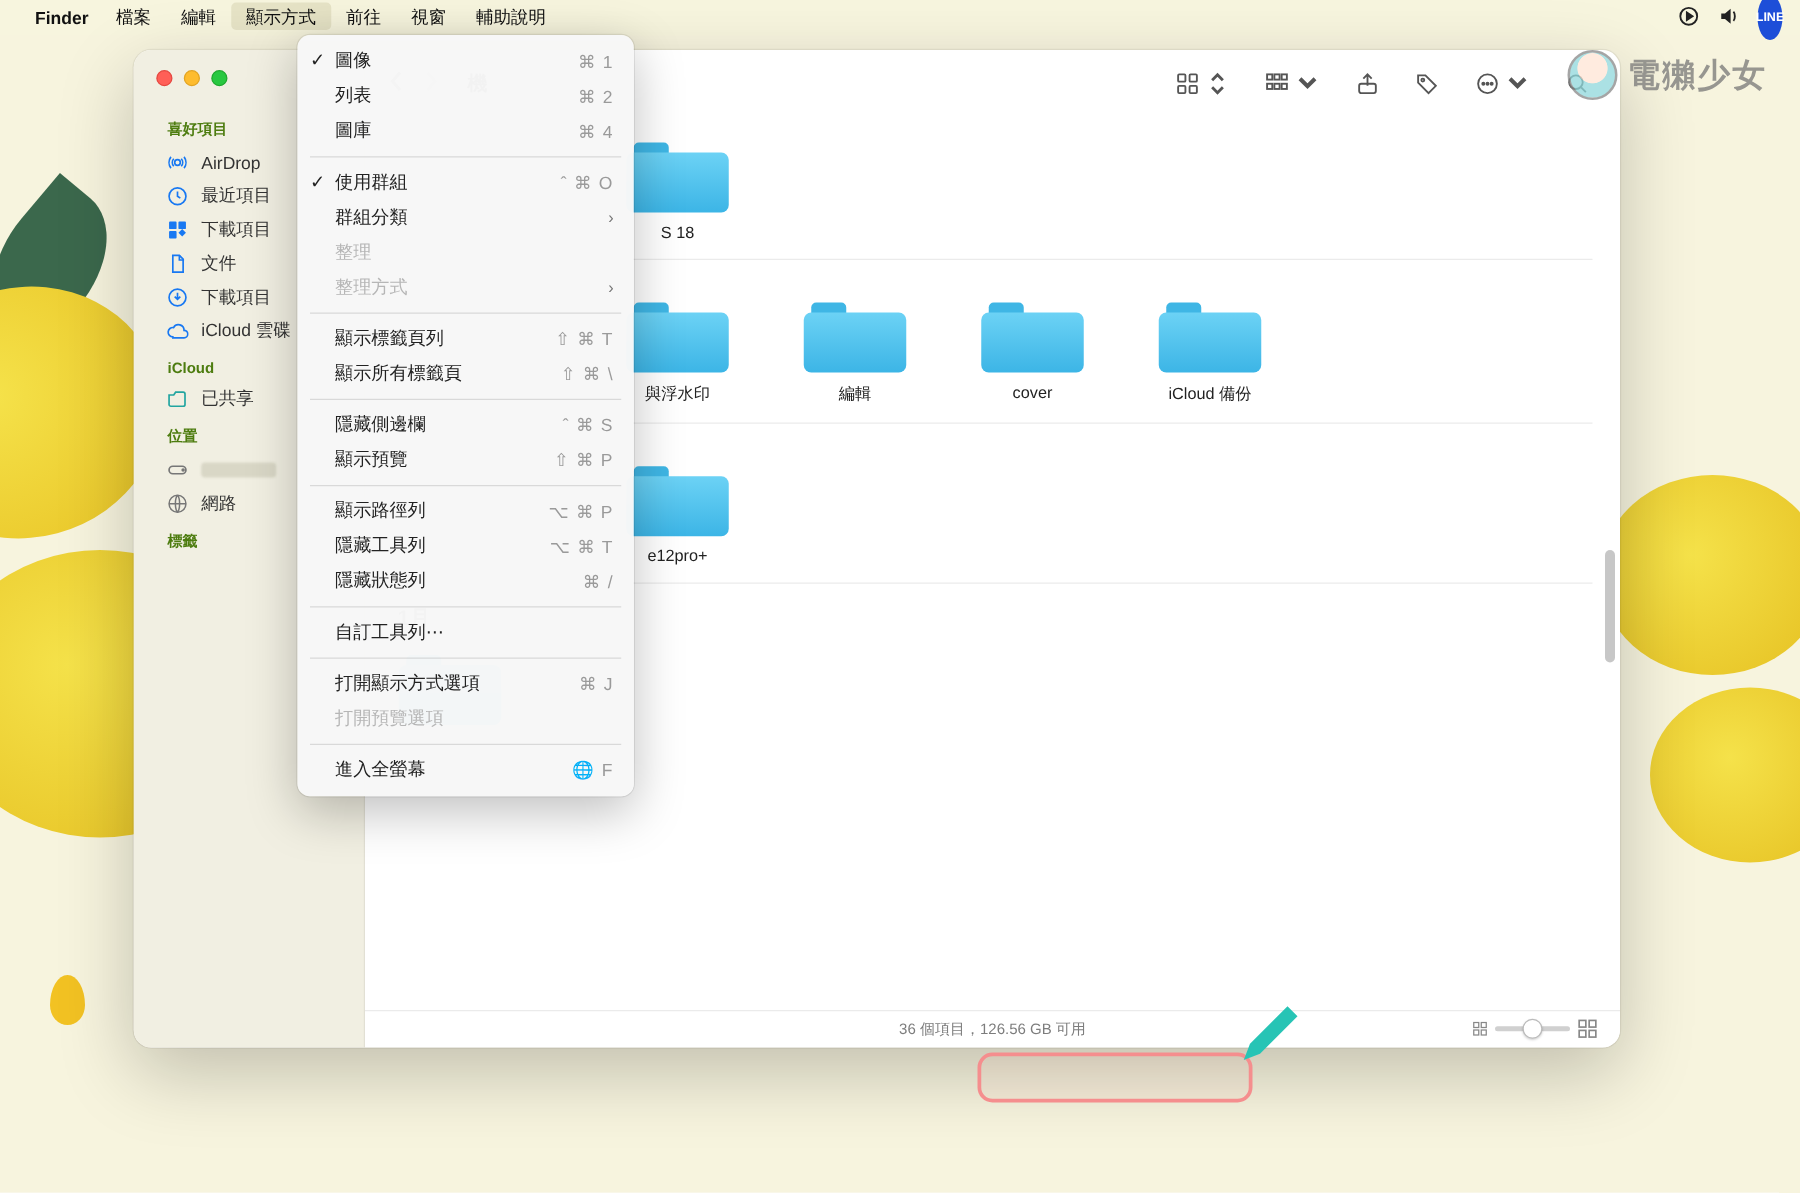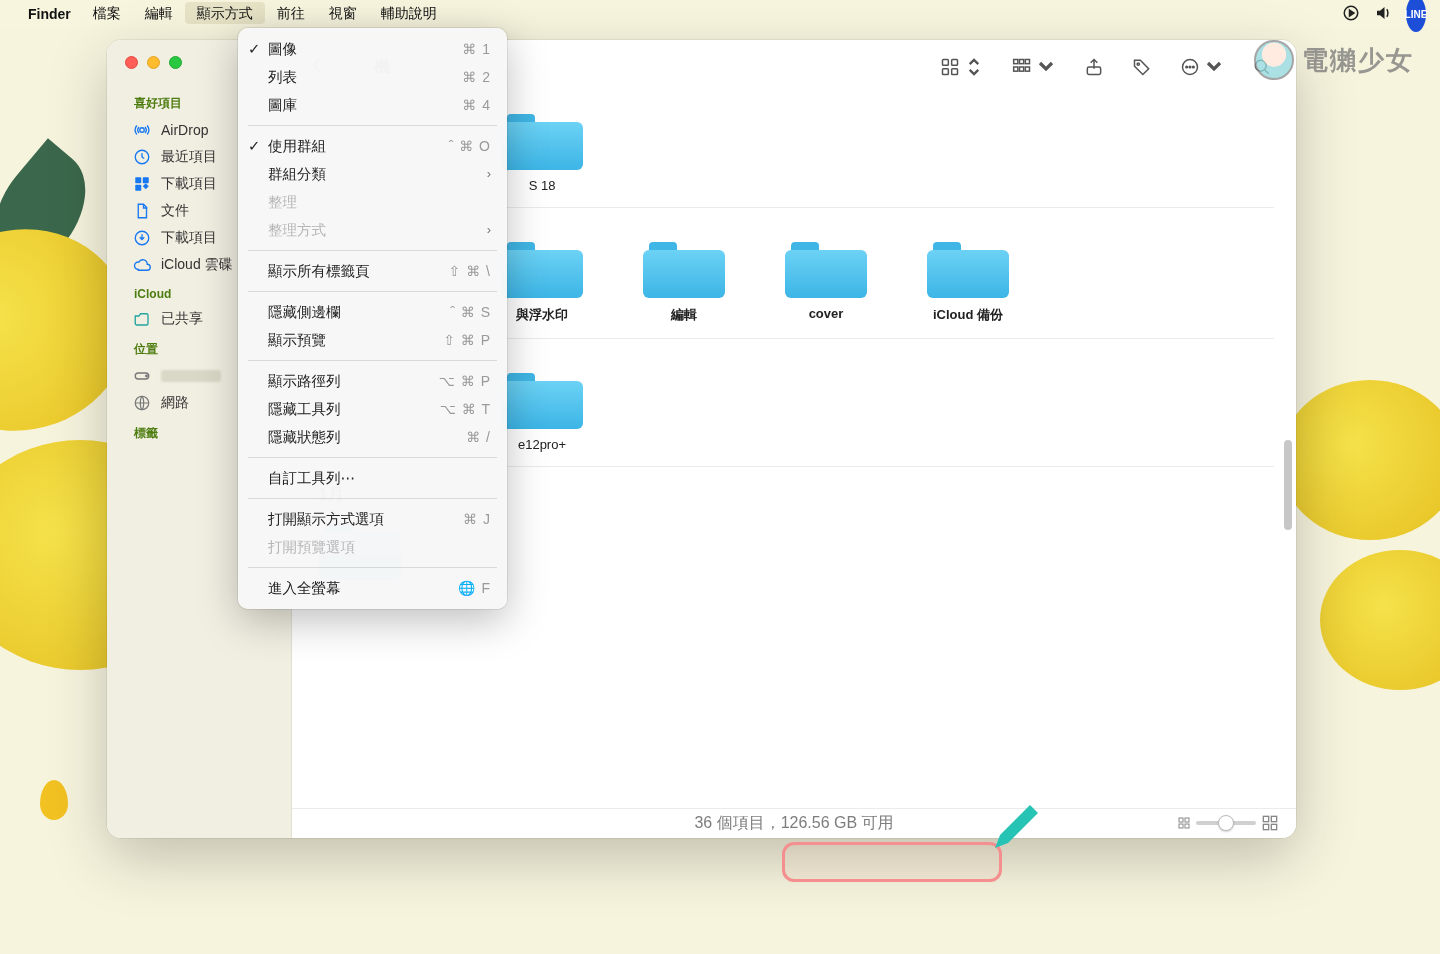--- a/index.html
+++ b/index.html
@@ -51,21 +51,21 @@
 
 .content { flex:1; overflow:auto; padding:10px 22px 40px 22px; }
 .group-header { font-size:17px; font-weight:700; color:#333; padding:16px 4px 8px; border-top:1px solid rgba(0,0,0,.08); }
 .grid { display:flex; gap:58px; flex-wrap:wrap; padding:6px 4px 14px; }
 .item { width:84px; display:flex; flex-direction:column; align-items:center; gap:8px; }
 .folder-ic { width:82px; height:60px; position:relative; }
 .folder-ic::before { content:""; position:absolute; left:6px; top:4px; width:28px; height:12px; background:#3fb6e5; border-radius:4px 4px 0 0; }
 .folder-ic::after { content:""; position:absolute; left:0; top:12px; right:0; bottom:0; background:linear-gradient(#6cd2f5,#3cb5e6); border-radius:6px; }
 .item .lbl { font-size:13px; color:#222; text-align:center; white-space:nowrap; max-width:120px;}
 
-.statusbar { position:absolute; left:0; right:0; bottom:0; height:30px; border-top:1px solid rgba(0,0,0,.08); display:flex; align-items:center; justify-content:center; font-size:16px; color:#7d7d7d; background:#fff; }
+.statusbar { position:absolute; left:0; right:0; bottom:0; height:30px; border-top:1px solid rgba(0,0,0,.08); display:flex; align-items:center; justify-content:center; font-size:12px; color:#7d7d7d; background:#fff; }
 .size-slider { position:absolute; right:18px; top:6px; display:flex; align-items:center; gap:6px; }
 .slider-track { width:60px; height:4px; background:#d0d0d0; border-radius:2px; position:relative; }
 .slider-thumb { position:absolute; width:16px; height:16px; background:#fff; border:1px solid #bbb; border-radius:50%; top:-6px; left:22px; box-shadow:0 1px 2px rgba(0,0,0,.2);}
 .scroll-ind { position:absolute; right:4px; top:400px; width:8px; height:90px; background:rgba(0,0,0,.22); border-radius:4px; }
 
 
 .highlight { position:absolute; border:3px solid #f58e8e; border-radius:12px; background:rgba(245,142,142,.06); pointer-events:none; }
 .arrow-annot { position:absolute; pointer-events:none; }
 
 
@@ -256,21 +256,21 @@
     </div>
 
     <div class="content" id="content">
         <div class="grid" style="padding-left: 186px;">
           <div class="item">
             <div class="folder-ic"></div>
             <div class="lbl">S 18</div>
           </div>
         </div>
         <div class="group-header"></div>
-        <div class="grid" style="padding-left: 186px; font-weight: bold;">
+        <div class="grid" style="padding-left: 186px;">
           <div class="item">
             <div class="folder-ic"></div>
             <div class="lbl">與浮水印</div>
           </div>
           <div class="item">
             <div class="folder-ic"></div>
             <div class="lbl">編輯</div>
           </div>
           <div class="item">
             <div class="folder-ic"></div>
@@ -348,20 +348,24 @@
     </div>
     <div class="dd-row disabled">
       <span>整理</span>
     </div>
     <div class="dd-row disabled">
       <span>整理方式</span>
       <span class="sub">›</span>
     </div>
     <div class="dd-sep"></div>
     <div class="dd-row">
+      <span>顯示標籤頁列</span>
+      <span class="sc">⇧ ⌘ T</span>
+    </div>
+    <div class="dd-row">
       <span>顯示所有標籤頁</span>
       <span class="sc">⇧ ⌘ \</span>
     </div>
     <div class="dd-sep"></div>
     <div class="dd-row">
       <span>隱藏側邊欄</span>
       <span class="sc">ˆ ⌘ S</span>
     </div>
     <div class="dd-row">
       <span>顯示預覽</span>

